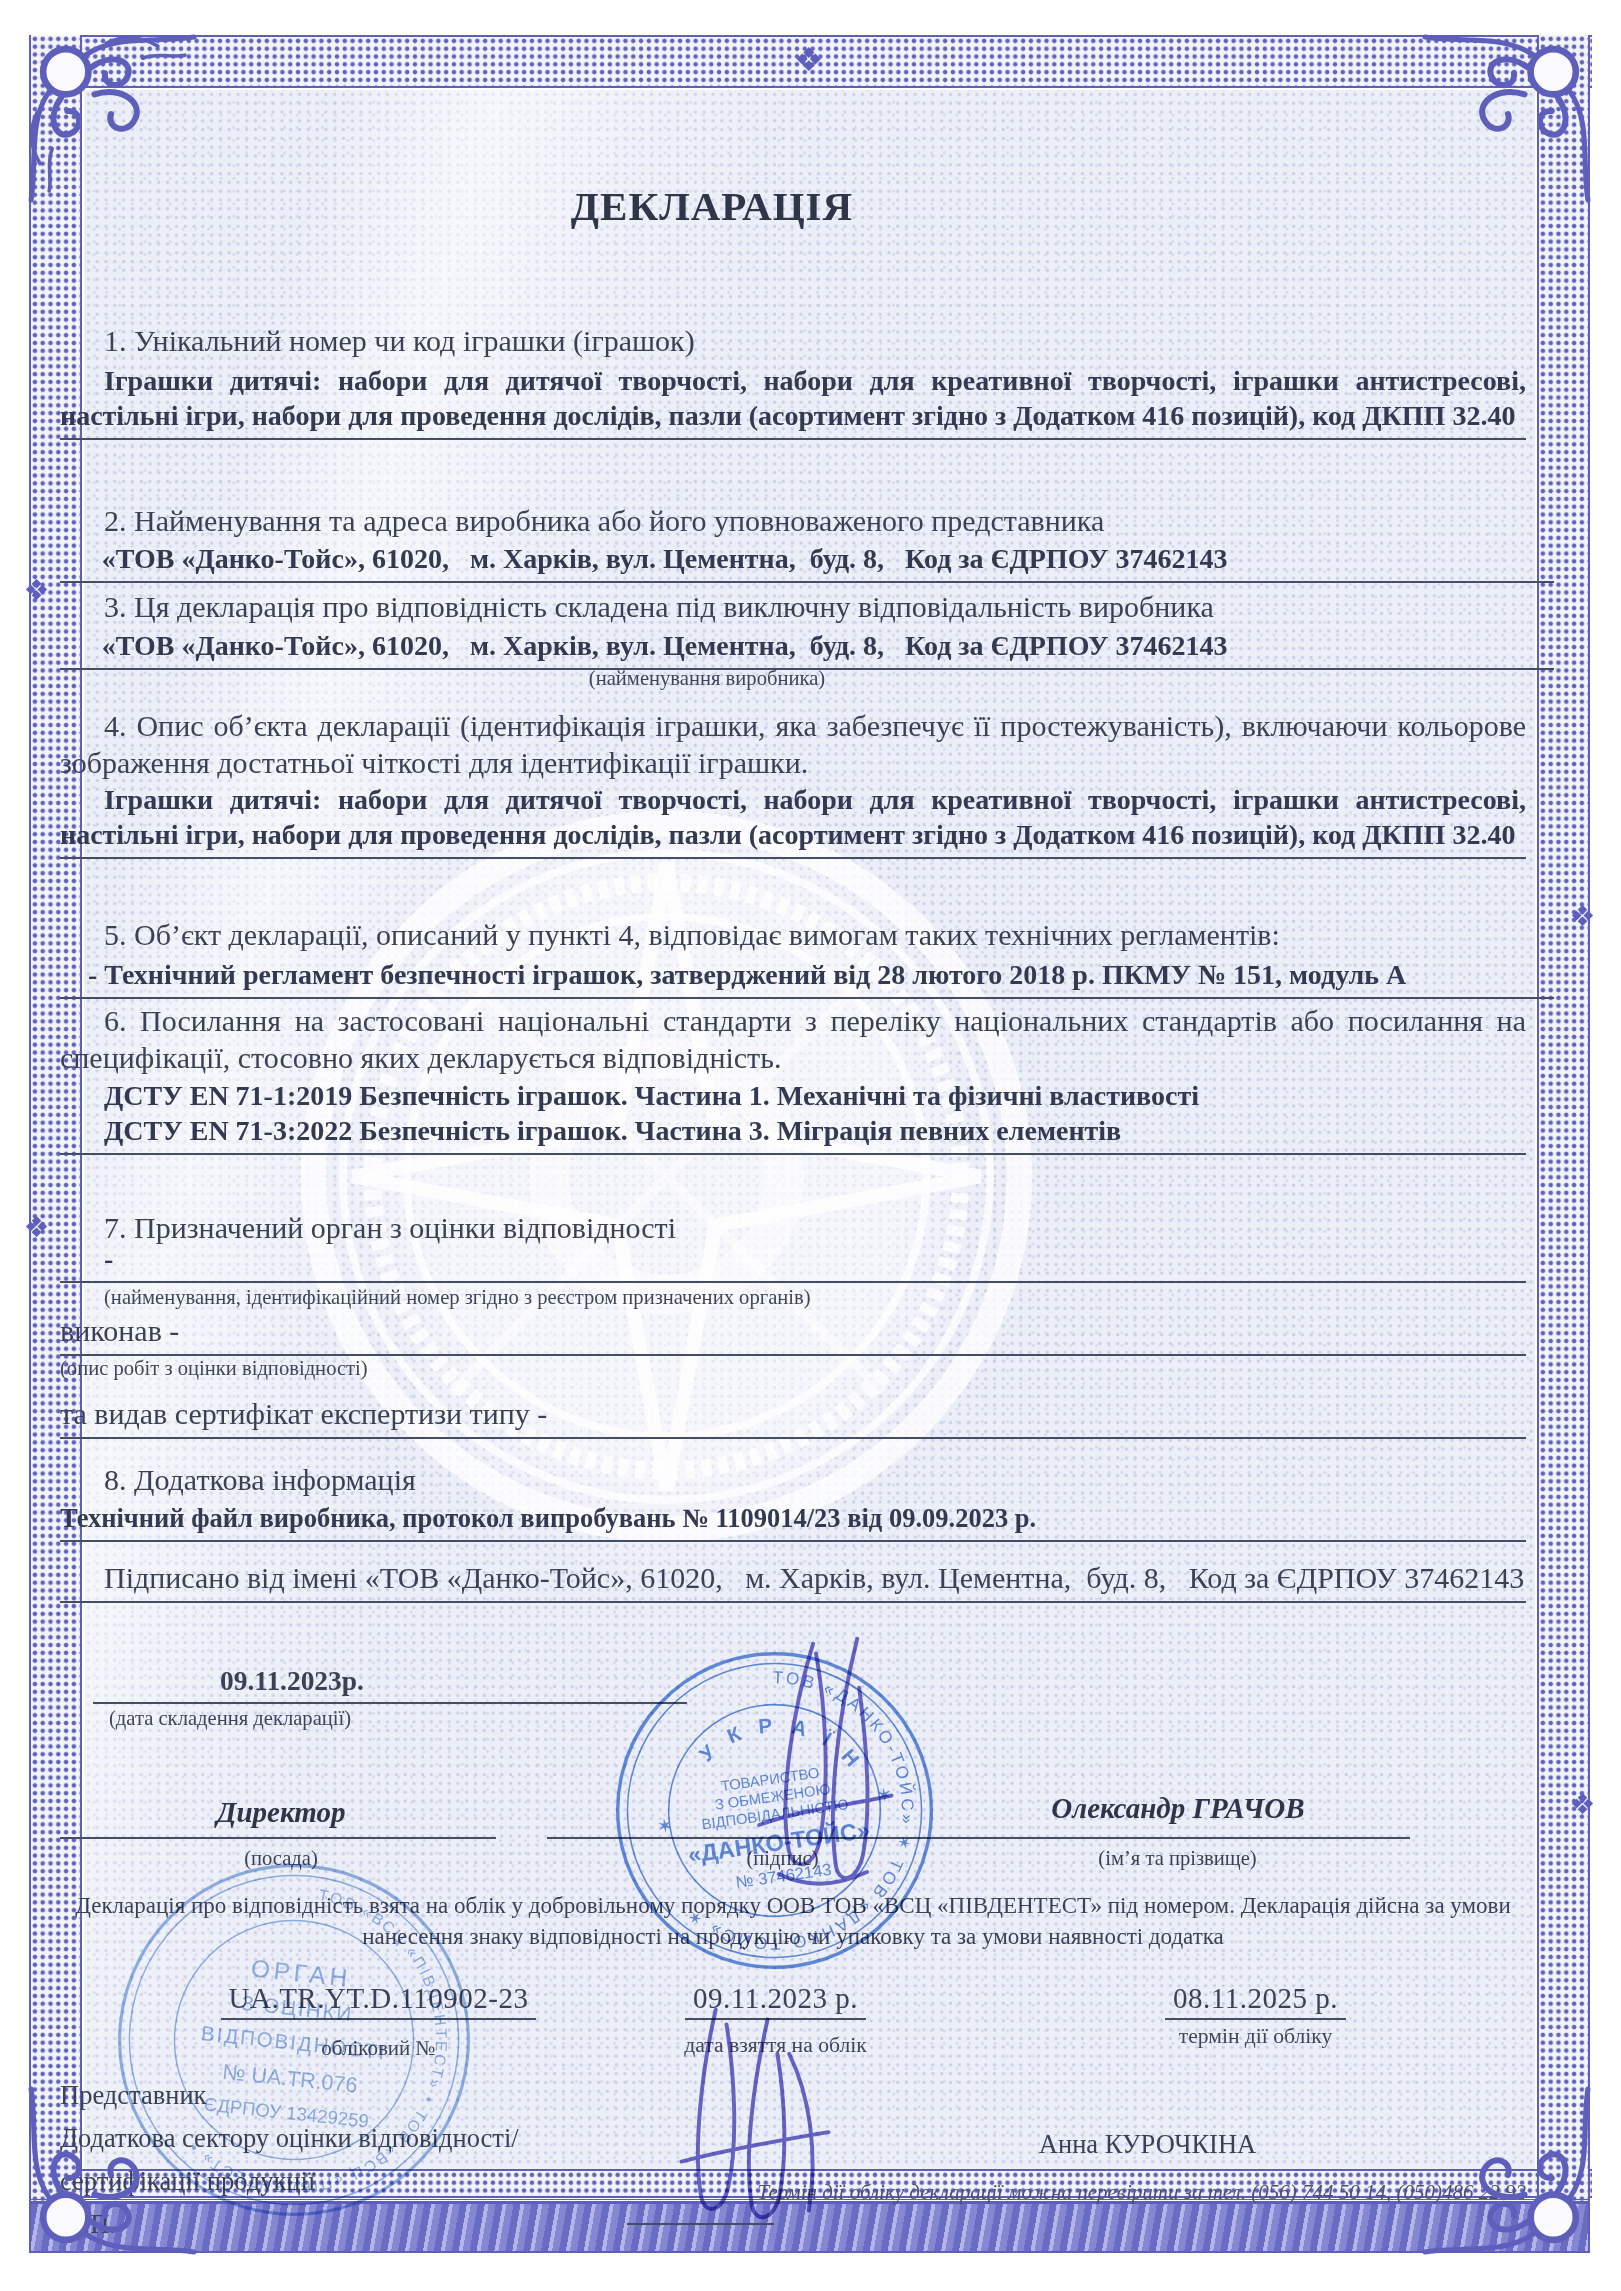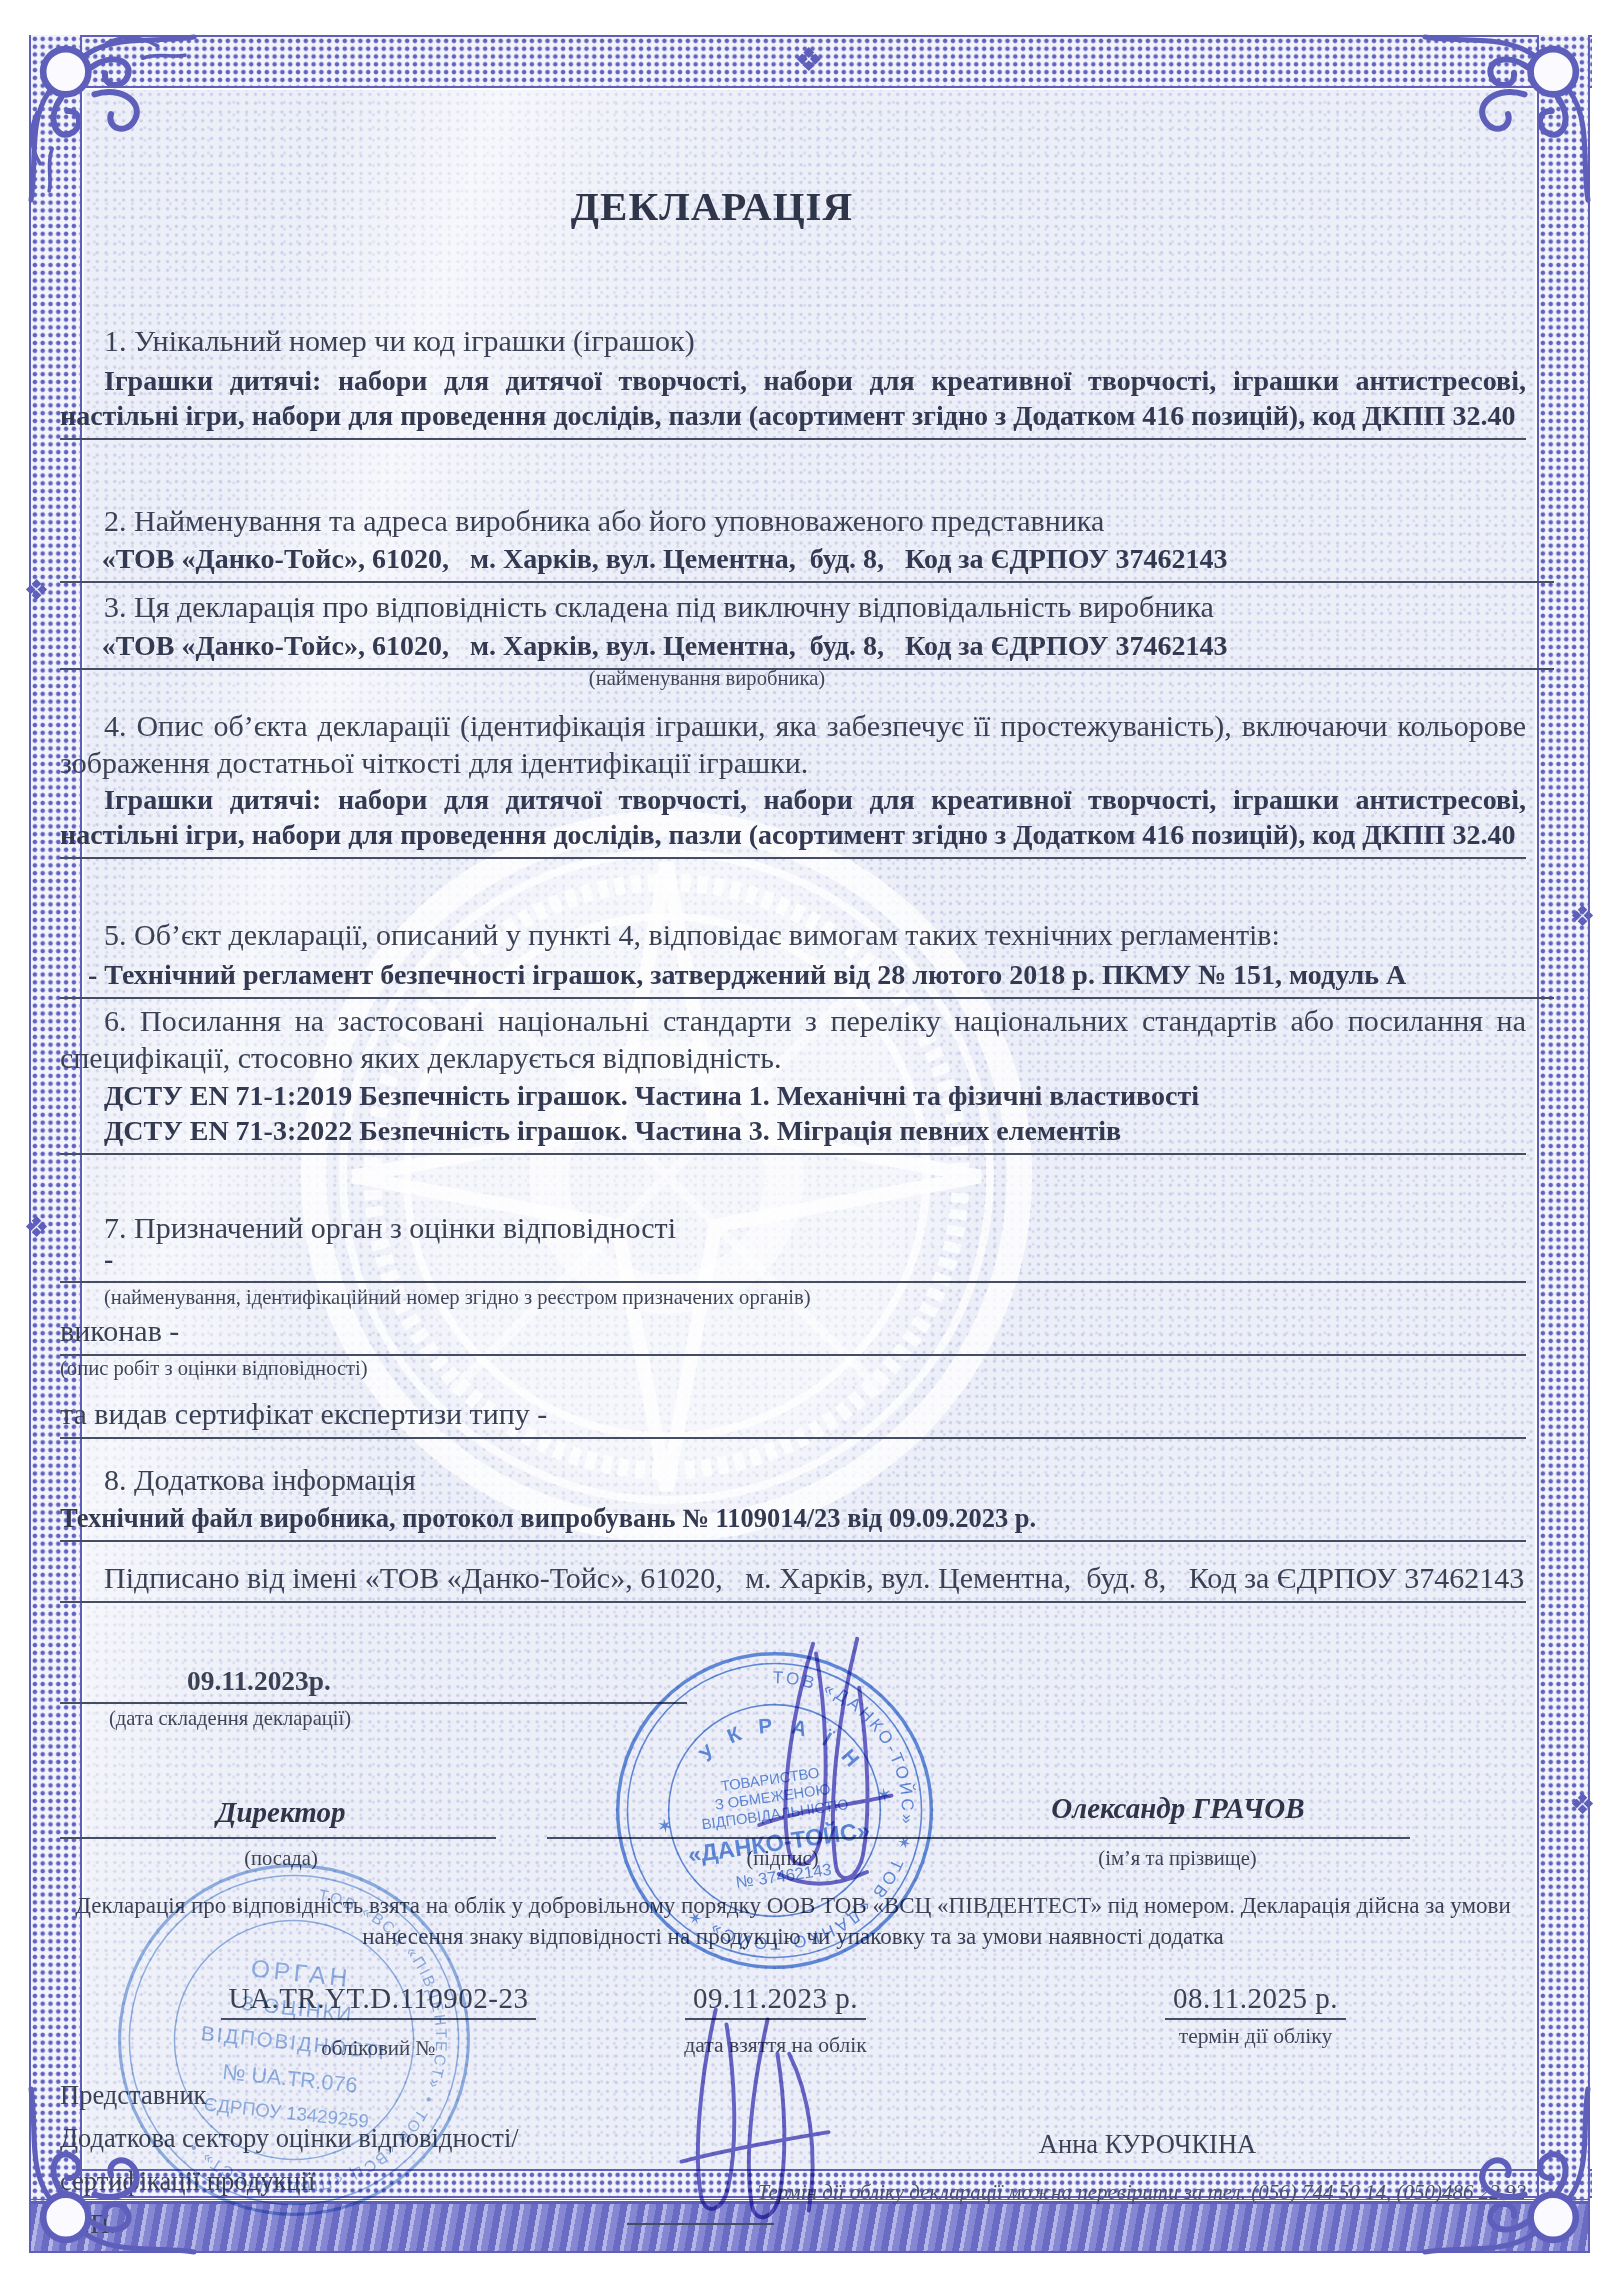--- a/index.html
+++ b/index.html
@@ -160,21 +160,21 @@
     <div class="blk h rule" style="top:1313px;text-indent:0;text-align:left;">виконав -</div>
     <div class="blk cap" style="top:1357px;">(опис робіт з оцінки відповідності)</div>
     <div class="blk h rule" style="top:1396px;text-indent:0;text-align:left;">та видав сертифікат експертизи типу -</div>
 
     <div class="blk h" style="top:1462px;">8. Додаткова інформація</div>
     <div class="blk b rule" style="top:1502px;text-indent:0;font-size:26.5px;">Технічний файл виробника, протокол випробувань № 1109014/23 від 09.09.2023 р.</div>
 
     <div class="blk h rule" style="top:1560px;">Підписано від імені «ТОВ «Данко-Тойс», 61020,&nbsp;&nbsp; м. Харків, вул. Цементна,&nbsp; буд. 8,&nbsp;&nbsp; Код за ЄДРПОУ 37462143</div>
 
     <div class="blk" style="top:1666px;width:627px;">
-      <div class="rule" style="padding-left:127px;font-weight:bold;font-size:27.4px;">09.11.2023р.</div>
+      <div class="rule" style="padding-left:127px;font-weight:bold;font-size:27.4px;margin-left:33px;">09.11.2023р.</div>
       <div class="cap" style="padding-left:49px;margin-top:2.9px;">(дата складення декларації)</div>
     </div>
 
     <div class="blk script center" style="top:1796px;left:74px;width:294px;">Директор</div>
     <div class="blk" style="top:1837px;left:0;width:436px;border-top:2.5px solid #444d64;"></div>
     <div class="blk script center" style="top:1792px;left:912px;width:412px;">Олександр ГРАЧОВ</div>
     <div class="blk" style="top:1837px;left:487px;width:863px;border-top:2.5px solid #444d64;"></div>
     <div class="sig-caption" style="top:1847px;left:74px;width:294px;">(посада)</div>
     <div class="sig-caption" style="top:1847px;left:610px;width:225px;">(підпис)</div>
     <div class="sig-caption" style="top:1847px;left:941px;width:353px;">(ім’я та прізвище)</div>

